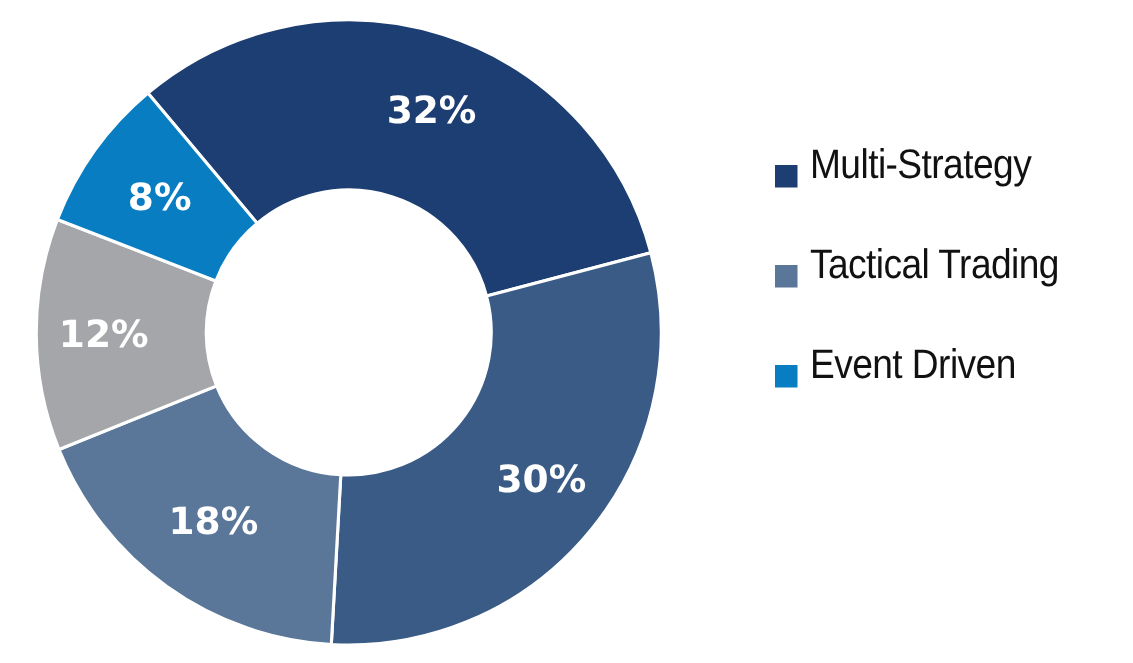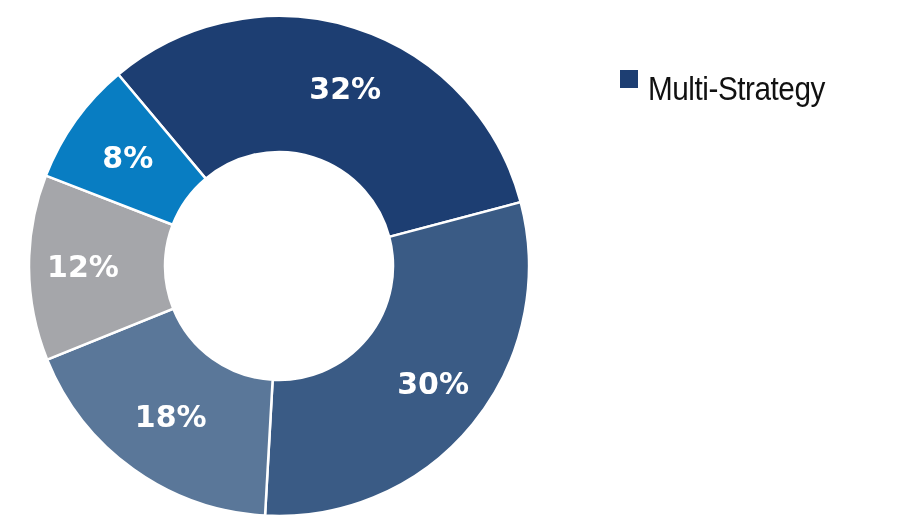--- a/index.html
+++ b/index.html
@@ -1,21 +1,21 @@
 <!DOCTYPE html>
 <html><head>
 <meta charset="utf-8">
 <style>
   html, body { margin:0; padding:0; background:#ffffff; }
   body { width:906px; height:530px; position:relative; overflow:hidden;
          font-family:"Liberation Sans", "DejaVu Sans", sans-serif; }
   #chart { position:absolute; left:0; top:0; }
   .slice-label { font-family:"DejaVu Sans", sans-serif; font-weight:bold; font-size:30px; fill:#ffffff; }
   .legend { position:absolute; left:620px; top:70px; }
-  .legend-item { display:flex; align-items:flex-start; height:80px; margin-top:0; }
+  .legend-item { display:flex; align-items:flex-end; height:80px; margin-top:0; }
   .legend-swatch { width:18px; height:18px; margin-right:10px; flex:0 0 18px; }
   .legend-text { font-family:"Liberation Sans", sans-serif; font-size:33px; color:#111111;
                  letter-spacing:-0.5px; transform:scaleX(0.9); transform-origin:left center; white-space:nowrap; }
 </style>
 </head>
 <body>
 
 <svg id="chart" width="600" height="530" viewBox="0 0 600 530">
     <path d="M118.30309757836517,74.48888922025549 A250,250 0 0 1 520.7058471511149,202.1385605160524 L389.2178663009084,236.8791835953199 A114,114 0 0 0 205.7222124957345,178.6709334844365 Z" fill="#1d3e72" stroke="#ffffff" stroke-width="2.5"></path>
     <text x="345.24079967958266" y="98.70653579051185" text-anchor="middle" class="slice-label">32%</text>
@@ -27,13 +27,21 @@
     <text x="83.00453268879659" y="277.2985144154208" text-anchor="middle" class="slice-label">12%</text>
     <path d="M45.91904969612196,175.59385747947692 A250,250 0 0 1 118.30309757836514,74.48888922025552 L205.72221249573448,178.67093348443652 A114,114 0 0 0 172.7150866614316,224.7747990106415 Z" fill="#087dc2" stroke="#ffffff" stroke-width="2.5"></path>
     <text x="127.7632584452528" y="167.72512755074425" text-anchor="middle" class="slice-label">8%</text>
   </svg>
 
 <div class="legend">
   <div class="legend-item">
     <span class="legend-swatch" style="background: rgb(29, 62, 114);"></span>
     <span class="legend-text">Multi-Strategy</span>
   </div>
+  <div class="legend-item">
+    <span class="legend-swatch" style="background: rgb(90, 119, 153);"></span>
+    <span class="legend-text">Tactical Trading</span>
+  </div>
+  <div class="legend-item">
+    <span class="legend-swatch" style="background: rgb(8, 125, 194);"></span>
+    <span class="legend-text">Event Driven</span>
+  </div>
 </div>
 
 </body></html>

